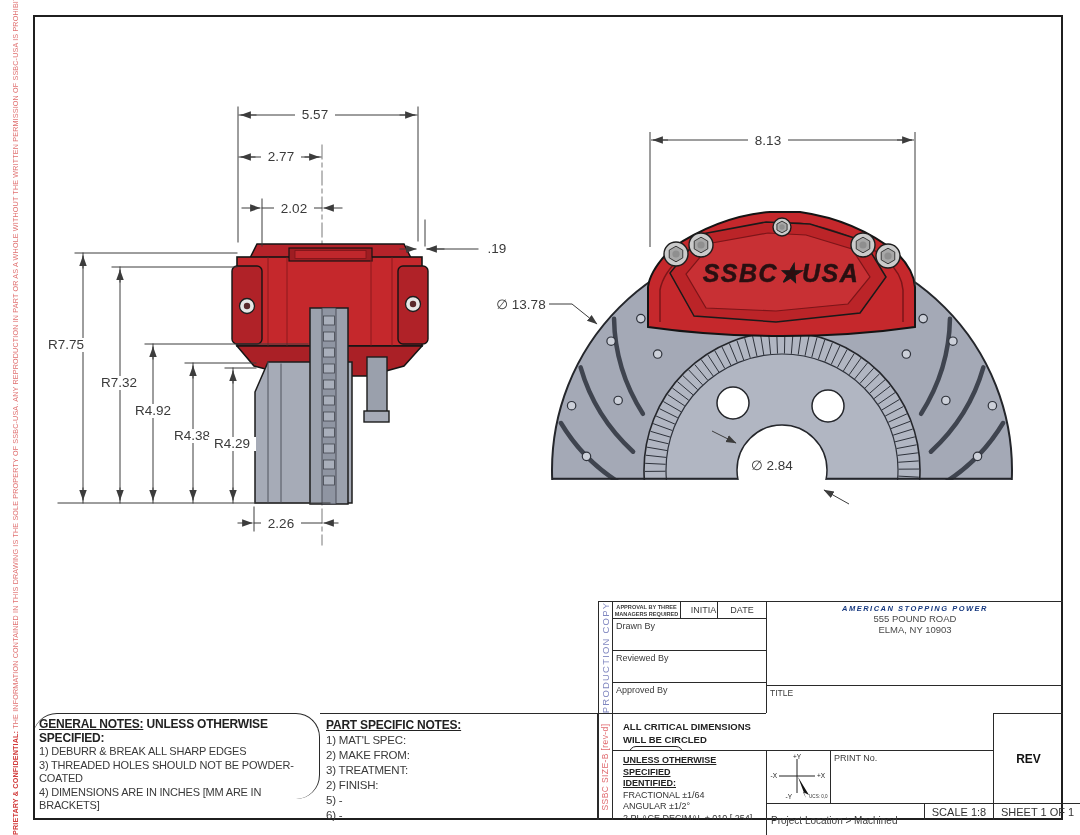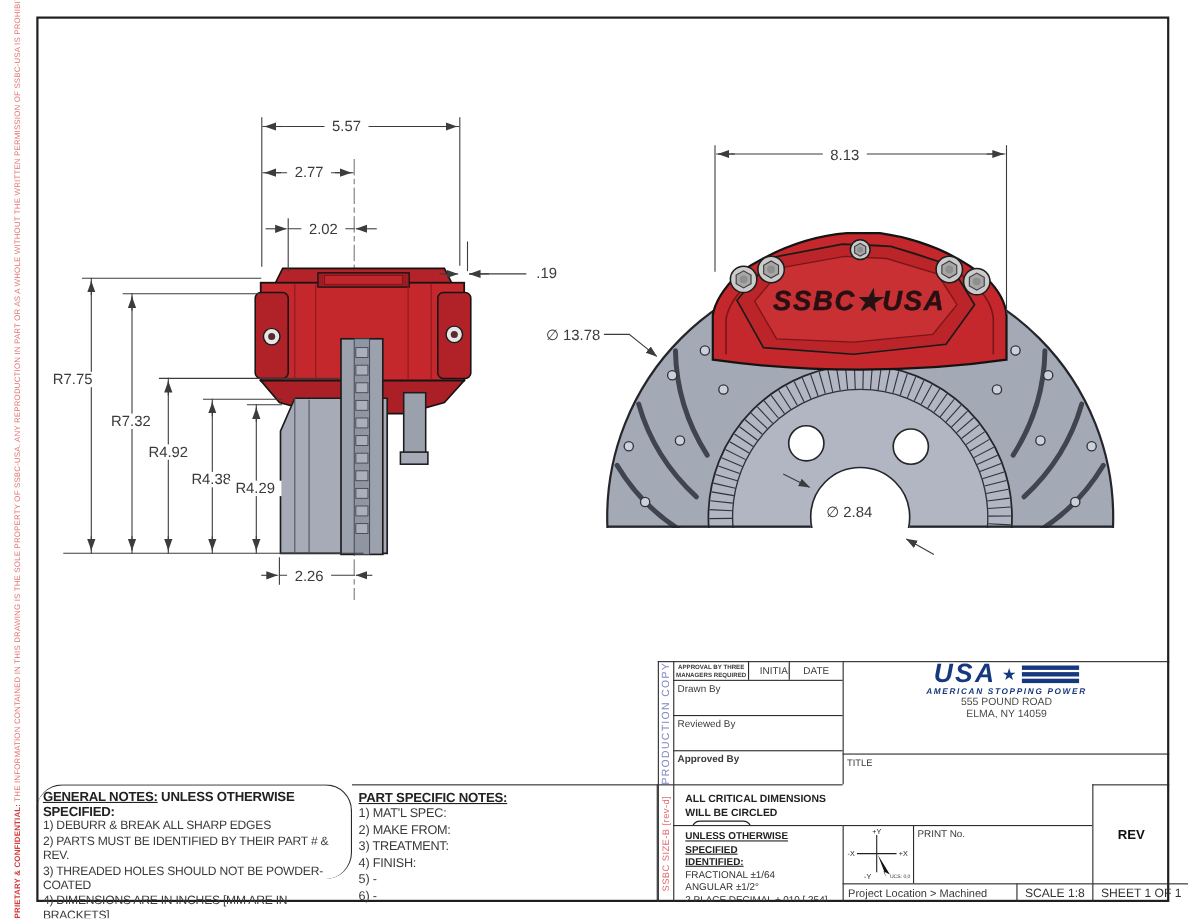--- a/index.html
+++ b/index.html
@@ -331,32 +331,31 @@
         <text x="772" y="470">∅ 2.84</text>
       </g>
     </g>
   </svg>
 
   <div class="notes-box gnotes">
     <div class="notes-head">
       <span class="u">GENERAL NOTES:</span><span> UNLESS OTHERWISE SPECIFIED:</span>
     </div>
     <div>1) DEBURR &amp; BREAK ALL SHARP EDGES</div>
-    <div>2) PARTS MUST BE IDENTIFIED BY THEIR PART # &amp; REV.</div>
     <div>3) THREADED HOLES SHOULD NOT BE POWDER-COATED</div>
     <div>4) DIMENSIONS ARE IN INCHES [MM ARE IN BRACKETS]</div>
 
   </div>
 
   <div class="notes-box pnotes">
     <div class="notes-head"><span class="u">PART SPECIFIC NOTES:</span></div>
     <div>1) MAT'L SPEC:</div>
     <div>2) MAKE FROM:</div>
     <div>3) TREATMENT:</div>
-    <div>4) FINISH:</div>
+    <div>2) FINISH:</div>
     <div>5) -</div>
     <div>6) -</div>
   </div>
 
   <div class="tb">
 
     <div class="tb-cell vcell" style="left:0;top:0;width:14px;height:112px;">
       <div class="vtext prodcopy">PRODUCTION COPY</div>
     </div>
     <div class="tb-cell vcell" style="left:0;top:112px;width:14px;height:107px;">
@@ -372,38 +371,29 @@
     </div>
     <div class="tb-cell ctext" style="left:119px;top:0;width:49px;height:17px;font-size:9px;">
       <span>DATE</span>
     </div>
     <div class="tb-cell" style="left:14px;top:17px;width:154px;height:32px;">
       <span class="lbl">Drawn By</span>
     </div>
     <div class="tb-cell" style="left:14px;top:49px;width:154px;height:32px;">
       <span class="lbl">Reviewed By</span>
     </div>
-    <div class="tb-cell" style="left:14px;top:81px;width:154px;height:31px;font-weight:bold;">
+    <div class="tb-cell" style="left:14px;top:81px;width:154px;height:31px;">
       <span class="lbl">Approved By</span>
     </div>
 
     <div class="tb-cell logoBox" style="left:168px;top:0;width:297px;height:84px;">
-      <div class="logo-usa-row">
-        <span class="logo-usa">USA</span>
-        <span class="logo-star">★</span>
-        <span class="stripes">
-            <div></div>
-            <div></div>
-            <div></div>
-          </span>
-      </div>
       <div class="tagline">AMERICAN STOPPING POWER</div>
       <div class="addr">
         <div>555 POUND ROAD</div>
-        <div>ELMA, NY 14059</div>
+        <div>ELMA, NY 10903</div>
 
       </div>
     </div>
 
     <div class="tb-cell" style="left:168px;top:84px;width:297px;height:28px;">
       <span class="lbl" style="font-size:8.5px;">TITLE</span>
     </div>
 
     <div class="tb-cell critical" style="left:14px;top:112px;width:154px;height:37px;">
       <div>ALL CRITICAL DIMENSIONS</div>
@@ -434,21 +424,21 @@
         <text x="25" y="48" text-anchor="end" font-size="6.5" fill="#222">-Y</text>
         <polygon points="31,26 42,44 36,41 39,47" fill="#111"></polygon>
         <text x="42" y="47" font-size="4.6" fill="#333">UCS: 0,0</text>
       </svg>
     </div>
 
     <div class="tb-cell" style="left:232px;top:149px;width:163px;height:53px;">
       <span class="lbl">PRINT No.</span>
     </div>
 
-    <div class="tb-cell projloc" style="left:168px;top:202px;width:158px;height:17px;">
+    <div class="tb-cell projloc" style="left:168px;top:202px;width:158px;height:33px;">
       <span>Project Location &gt; Machined</span>
     </div>
     <div class="tb-cell ctext scale-cell" style="left:326px;top:202px;width:69px;height:17px;">
       <span>SCALE 1:8</span>
     </div>
     <div class="tb-cell ctext scale-cell" style="left:395px;top:202px;width:88px;height:17px;">
       <span>SHEET 1 OF 1</span>
     </div>
   </div>
 

